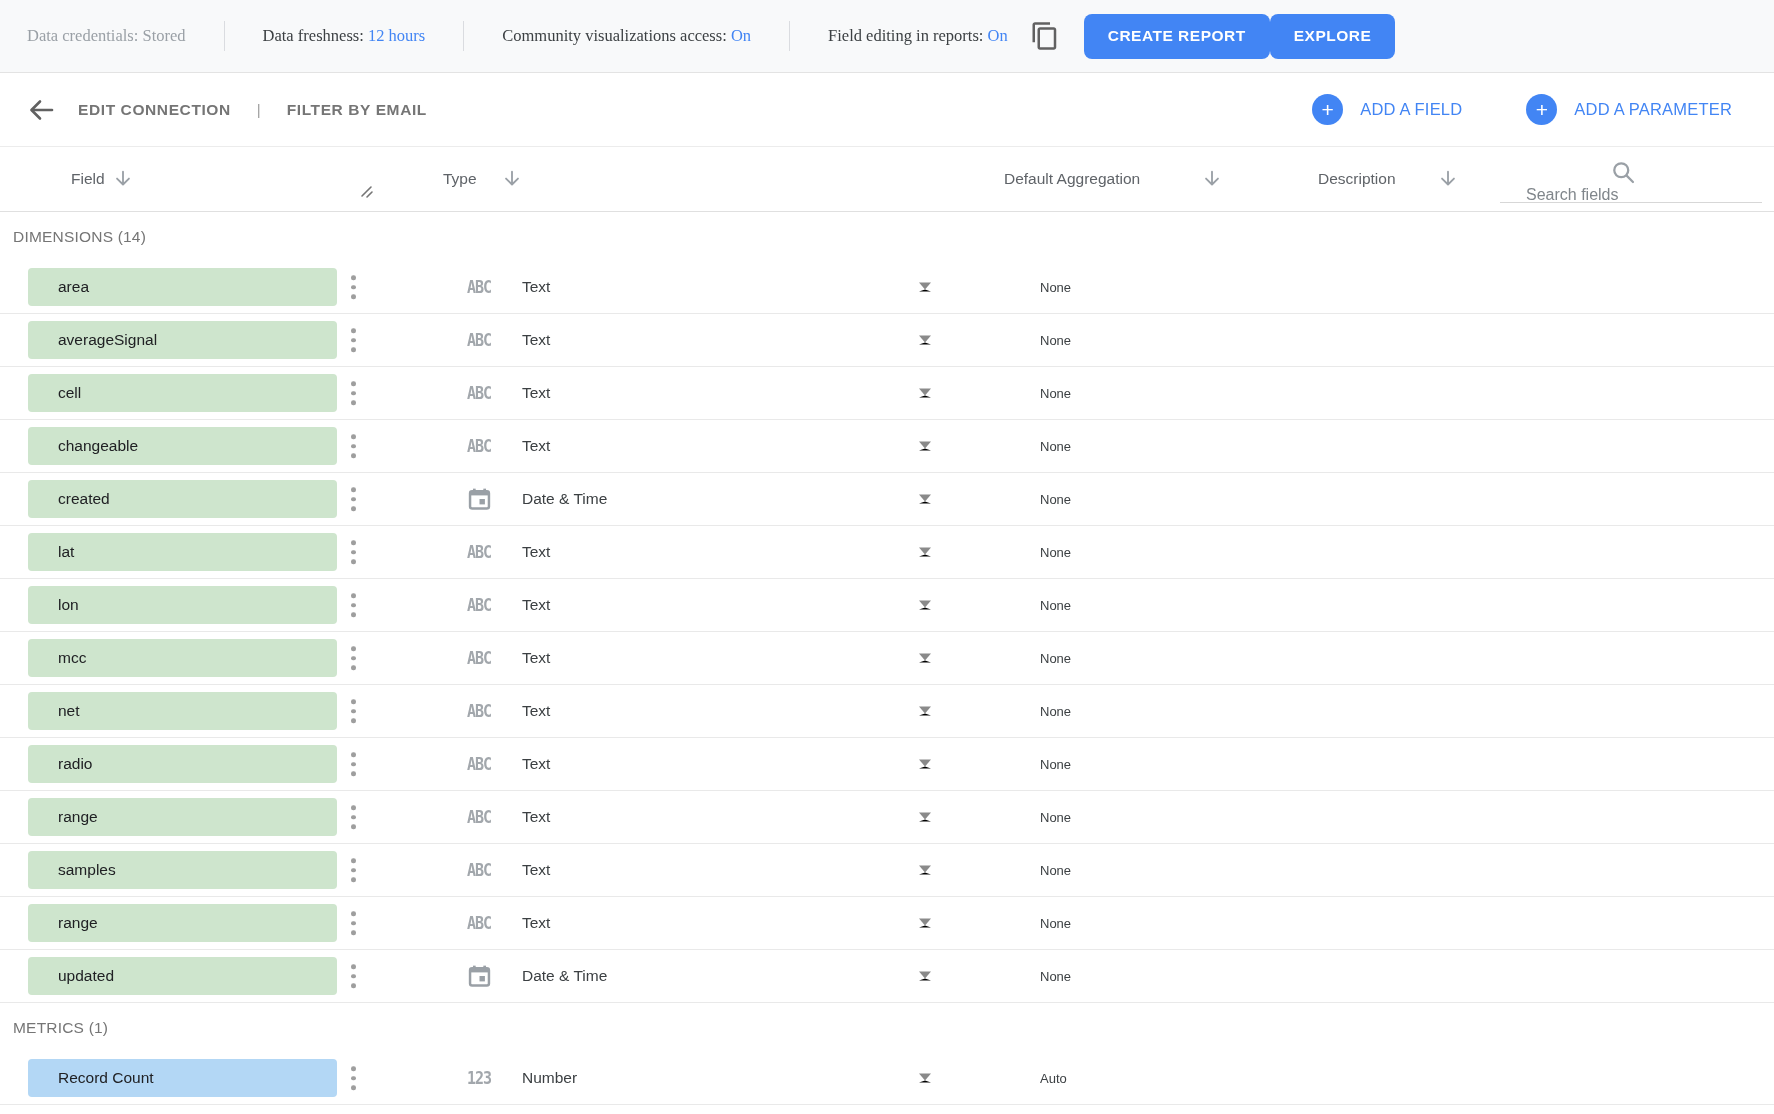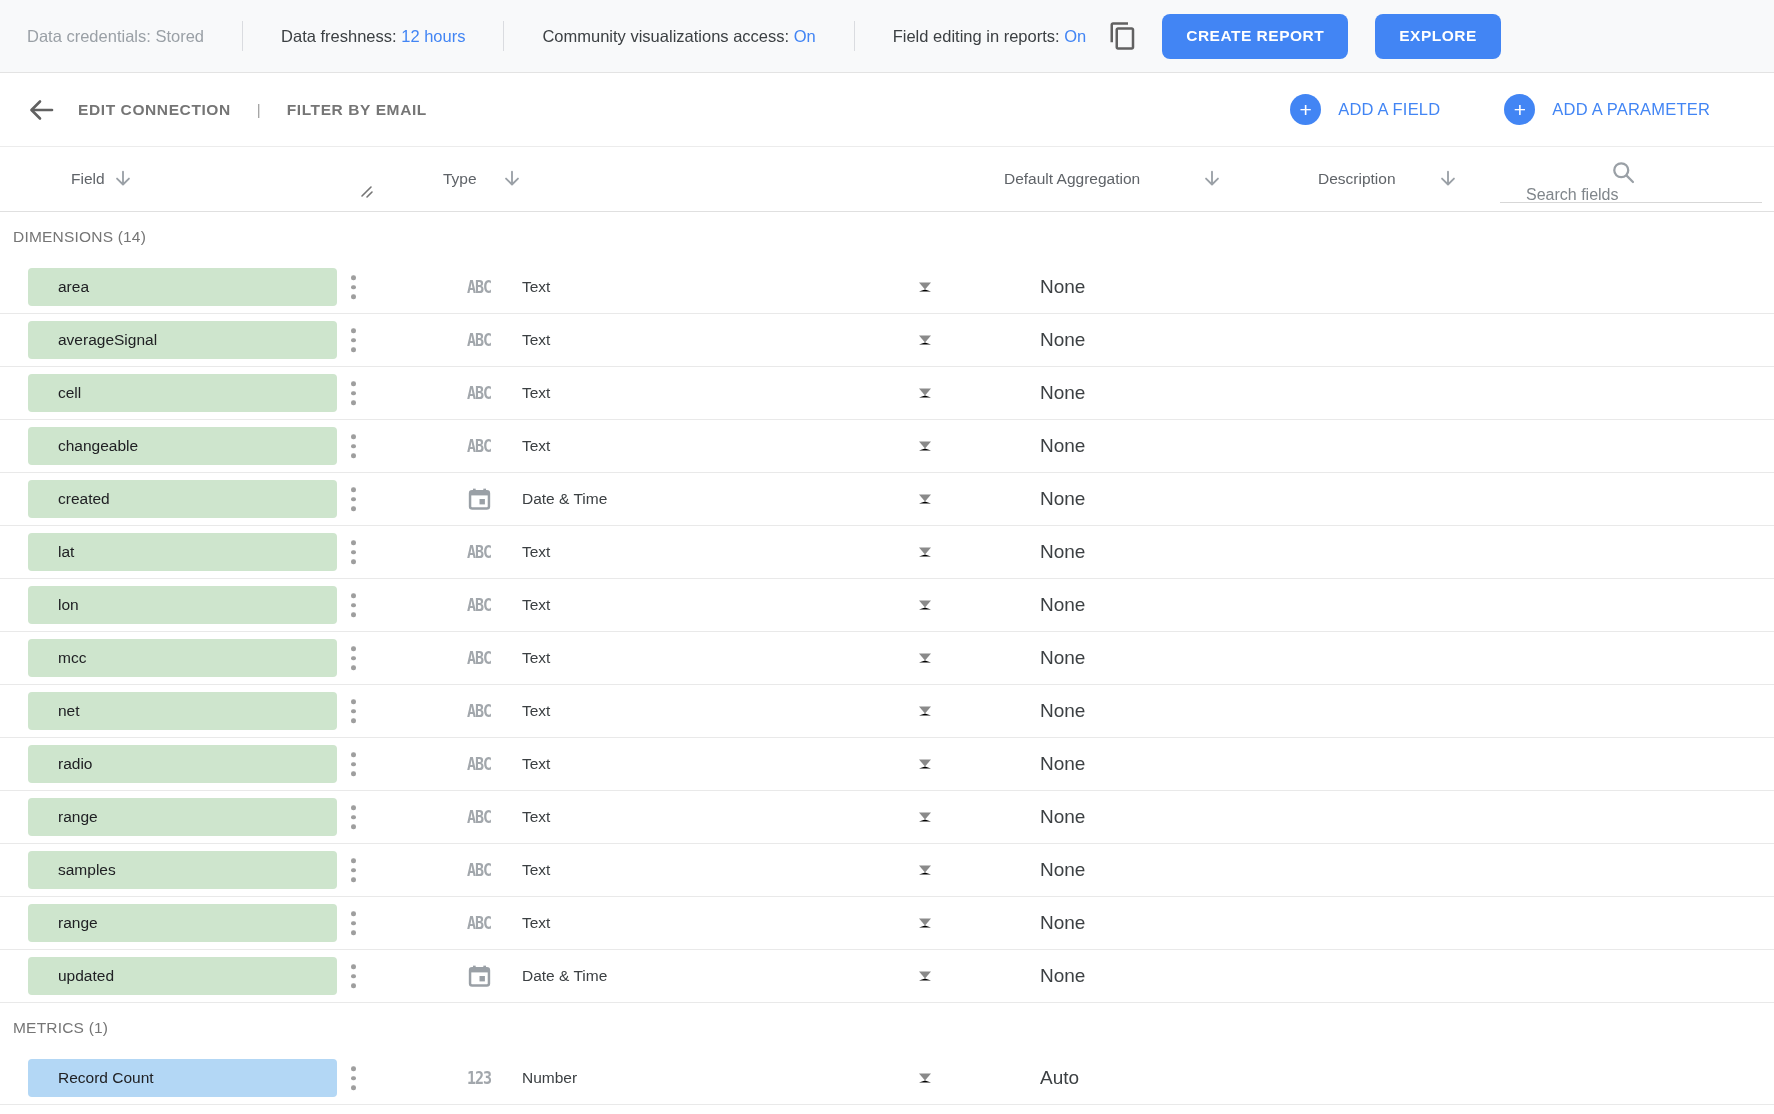--- a/index.html
+++ b/index.html
@@ -7,37 +7,37 @@
   body {
     font-family:"Liberation Sans", sans-serif;
     background:#ffffff; color:#3c4043; position:relative;
   }
 
   
   .status-bar {
     height:73px; background:#f8f9fa; border-bottom:1px solid #e3e3e3;
     display:flex; align-items:center; padding:0 14px 0 27px; white-space:nowrap;
   }
-  .status-item { font-size:16.5px; color:#3c4043; }
+  .status-item { font-size:16.5px; color:#3c4043;font-family:Liberation Serif, serif; }
   .status-item .st-value { color:#4285f4; cursor:pointer; }
   .status-item.muted, .status-item.muted .st-value { color:#9aa0a6; cursor:default; }
   .status-divider { width:1px; height:30px; background:#dadce0; margin:0 38px; flex:0 0 auto; }
   .copy-button { margin-left:20px; background:none; border:none; cursor:pointer; padding:2px; display:flex; }
   .btn {
     height:45px; border-radius:8px; background:#4285f4; color:#fff;
     font-family:"Liberation Sans", sans-serif; font-weight:bold; font-size:15.5px;
     letter-spacing:0.5px; border:none; padding:0 24px; cursor:pointer;
   }
   .btn-create { margin-left:22px; }
-  .btn-explore { margin-left:27px; }
+  .btn-explore { }
 
   
   .toolbar {
     height:74px; display:flex; align-items:center; background:#fff;
-    padding:0 64px 0 24px; border-bottom:1px solid #ececec;
+    padding:0 42px 0 24px; border-bottom:1px solid #ececec;
   }
   .back-button { background:none; border:none; cursor:pointer; display:flex; padding:2px; }
   .tb-link {
     background:none; border:none; cursor:pointer; font-family:"Liberation Sans", sans-serif;
     font-size:15.5px; font-weight:bold; color:#757575; letter-spacing:0.6px;
   }
   .tb-link.edit { margin-left:20px; }
   .tb-sep { color:#9e9e9e; margin:0 26px; font-size:15px; }
   .toolbar-right { margin-left:auto; display:flex; align-items:center; }
   .add-group { display:flex; align-items:center; background:none; border:none; cursor:pointer; }
@@ -95,21 +95,21 @@
     color:#a2a7ac; letter-spacing:-1px; transform:scale(1.0,1.15);
   }
   .type-label { position:absolute; left:522px; top:50%; transform:translateY(-50%);
     font-size:15.5px; color:#3c4043; cursor:pointer; }
   .row-dropdown {
     position:absolute; left:919px; top:50%; transform:translateY(-50%);
     width:0; height:0; border-left:6px solid transparent; border-right:6px solid transparent;
     border-top:7px solid #8a8a8a; cursor:pointer; background:none;
   }
   .agg-value { position:absolute; left:1040px; top:50%; transform:translateY(-50%);
-    font-size:19px; color:#3c4043; cursor:pointer; }
+    font-size:13px; color:#3c4043; cursor:pointer; }
 </style>
 </head>
 <body>
 
 <div class="status-bar">
   <span class="status-item muted">
     <span>Data credentials:</span>
     <span class="st-value">Stored</span>
   </span>
   <span class="status-divider"></span>

